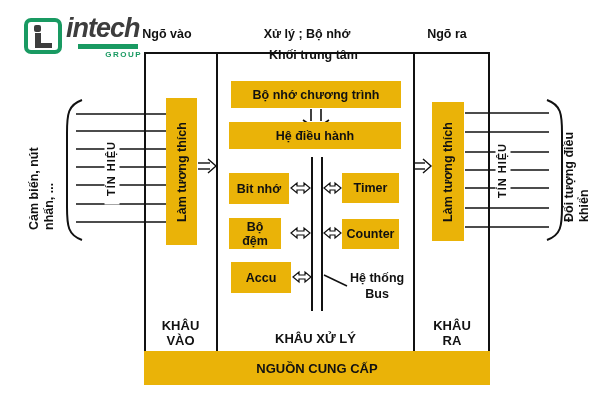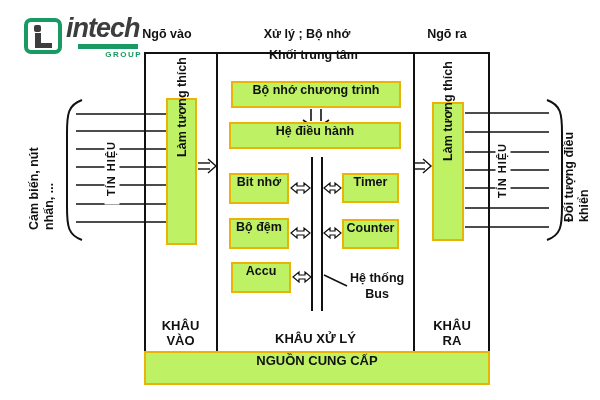--- a/index.html
+++ b/index.html
@@ -1,22 +1,22 @@
 <!DOCTYPE html>
 <html><head>
 <meta charset="utf-8">
 <style>
   * { margin:0; padding:0; box-sizing:border-box; }
   html,body { width:600px; height:400px; background:#fff; overflow:hidden;
               font-family:"Liberation Sans", sans-serif; }
   #stage { position:relative; width:600px; height:400px; background:#fff; color:#111;padding-left:29px; }
   svg.overlay { position:absolute; left:0; top:0; width:600px; height:400px; }
 
-  .box { position:absolute; border:2px solid #eab308; background:#bef264;
-         display:flex; align-items:flex-start; justify-content:center;
+  .box { position:absolute; border:6px solid #eab308; background:#eab308;
+         display:flex; align-items:center; justify-content:center;
          font-weight:bold; font-size:12.5px; color:#111; text-align:center; }
   .lbl { position:absolute; font-weight:bold; color:#111; font-size:12.5px;text-align:center; }
   .ctr { text-align:center; }
   .vtext { transform:rotate(-90deg); white-space:nowrap; }
   .rot { transform:rotate(-90deg); transform-origin:center center; }
   .whitebg { background:#fff; padding:0 2px; }
 
   
   #logo { position:absolute; left:22px; top:15px; width:125px; height:45px; }
   #logo-icon { position:absolute; left:2px; top:3px; width:38px; height:36px;
@@ -113,21 +113,21 @@
   <div class="lbl ctr" style="left:217px; top:48px; width:193px;">Khối trung tâm</div>
   <div class="box" style="left:231px; top:81px; width:170px; height:27px;">
     <span>Bộ nhớ chương trình</span>
   </div>
   <div class="box" style="left:229px; top:122px; width:172px; height:27px;">
     <span>Hệ điều hành</span>
   </div>
   <div class="box" style="left:229px; top:173px; width:60px; height:31px;">
     <span>Bit nhớ</span>
   </div>
-  <div class="box" style="left:229px; top:218px; width:60px; height:31px;">
+  <div class="box" style="left:229px; top:218px; width:52px; height:31px;">
     <span>Bộ đệm</span>
   </div>
   <div class="box" style="left:231px; top:262px; width:60px; height:31px;">
     <span>Accu</span>
   </div>
   <div class="box" style="left:342px; top:173px; width:57px; height:30px;">
     <span>Timer</span>
   </div>
   <div class="box" style="left:342px; top:219px; width:57px; height:30px;">
     <span>Counter</span>

